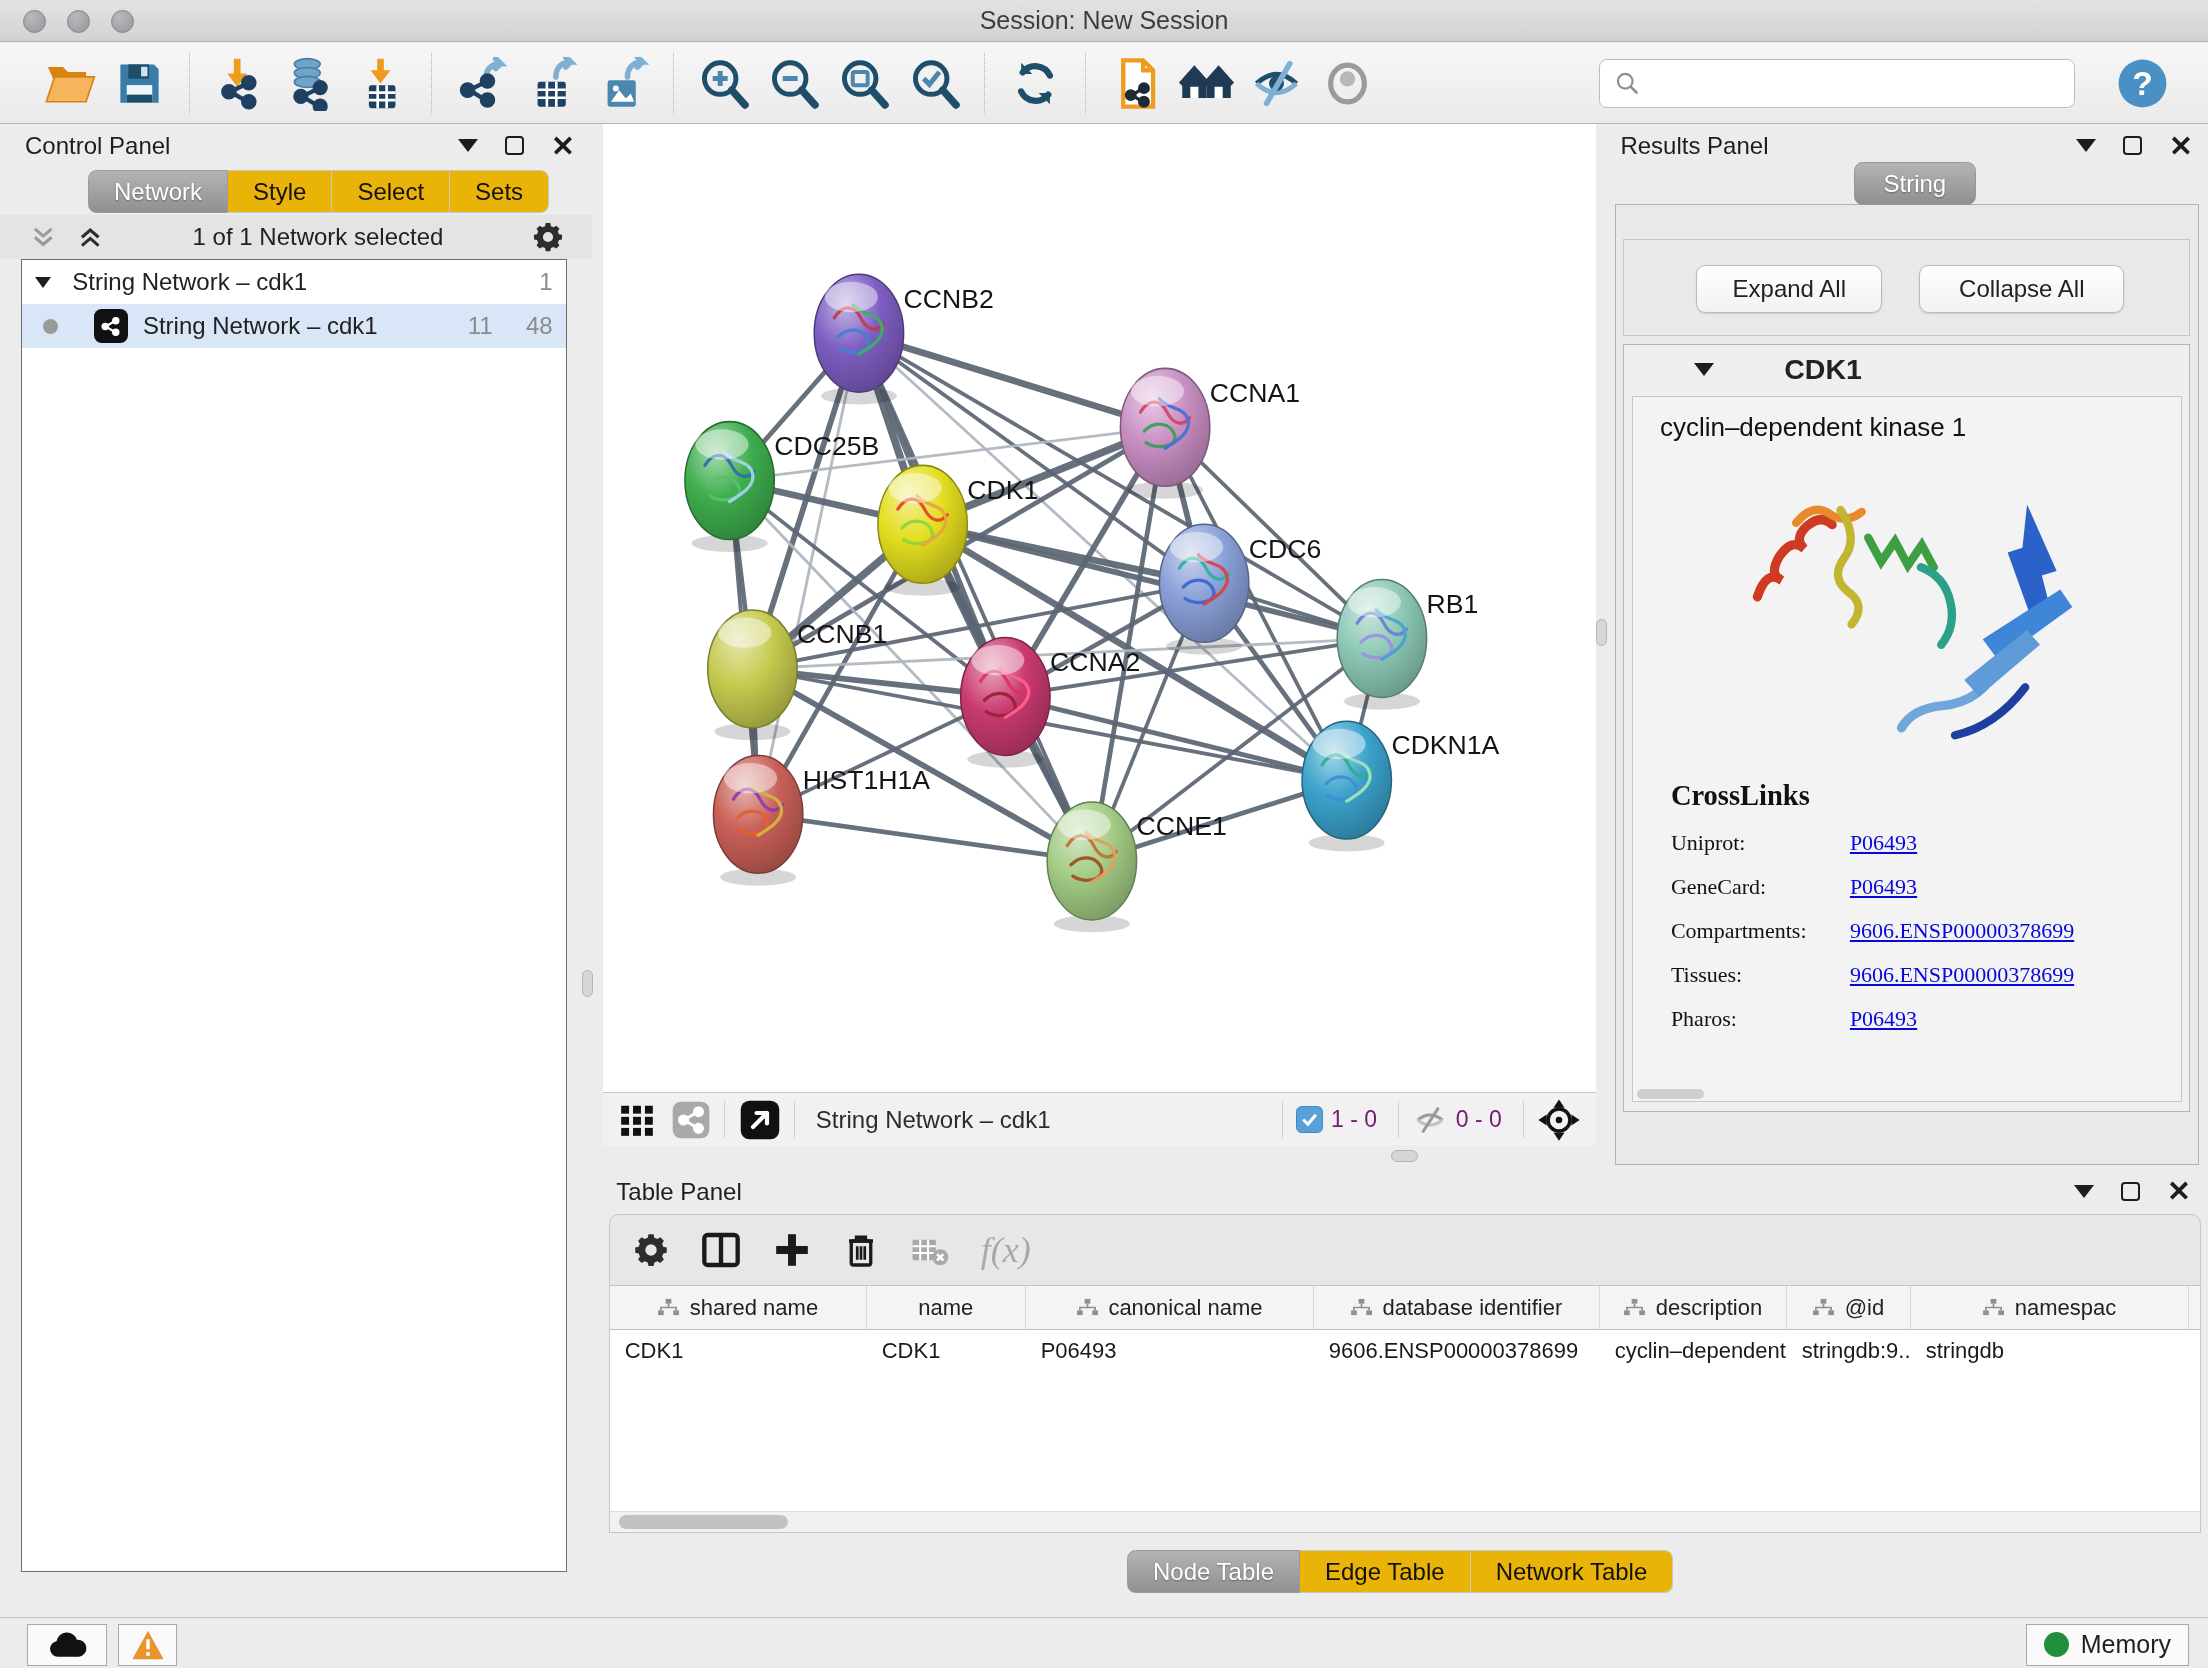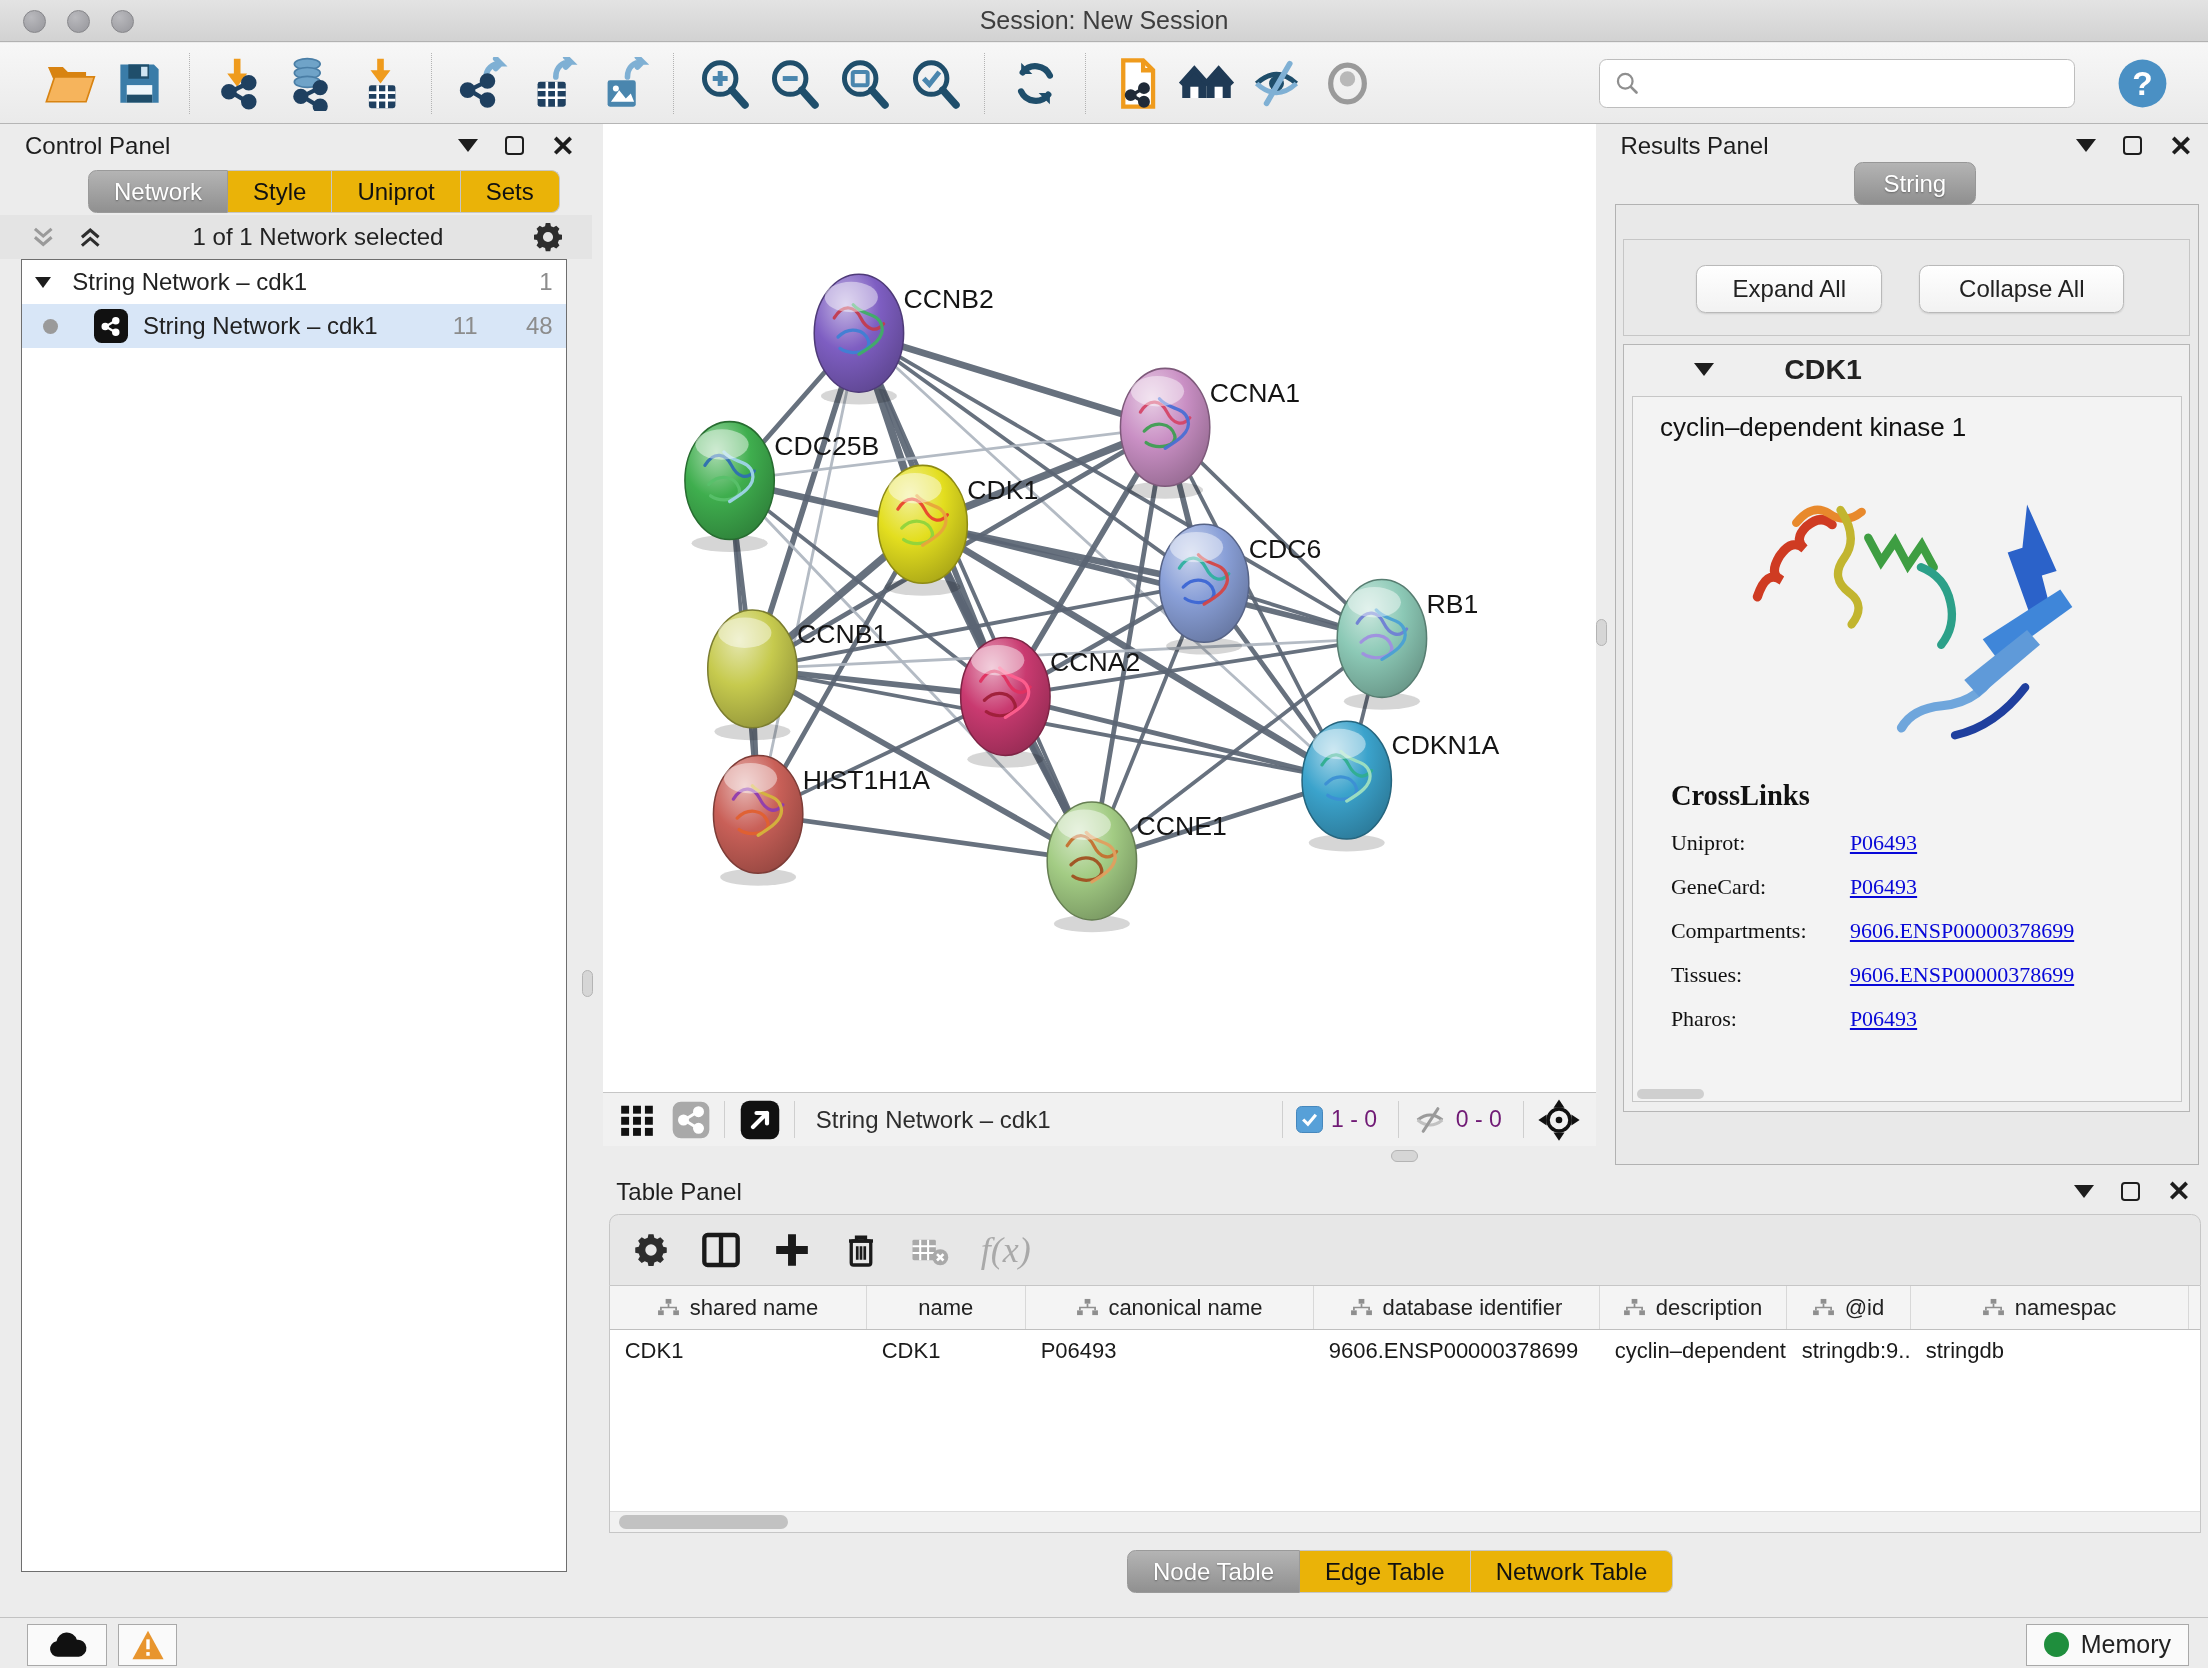--- a/index.html
+++ b/index.html
@@ -44,21 +44,21 @@
     text-shadow:0 1px 1.9px rgba(0,0,0,.35); border-color:#9a9a9a; }
   .tab-single { font-size:24px; padding:6.7px 28.5px; color:#fff; border-radius:8.6px;
     background:linear-gradient(#b4b4b4,#8f8f8f); border:1px solid #979797;
     text-shadow:0 1px 1.9px rgba(0,0,0,.35); }
   
   .ctrl-panel { position:absolute; left:0; top:124px; width:592px; height:1493px; }
   .tree-box { position:absolute; left:21px; top:135px; width:546px; height:1313px;
     background:#fff; border:1.9px solid #6e6e6e; }
   .tree-row { display:flex; align-items:center; height:44px; padding:0 13.3px; font-size:24px; }
   .tree-row.sel { background:#d8e6f7; }
-  .tree-count { color:#8c8c8c; margin-left:26px; }
+  .tree-count { color:#8c8c8c; margin-left:11px; }
   .dot { width:15px; height:15px; border-radius:50%; background:#9a9a9a; }
   .share-badge { width:34px; height:34px; border-radius:7.6px; background:#111;
     display:flex; align-items:center; justify-content:center; }
   
   .canvas { position:absolute; left:603px; top:124px; width:993px; height:968px; background:#fff; }
   .view-toolbar { position:absolute; left:603px; top:1092px; width:993px; height:54px;
     background:#f1f1f1; border-top:1px solid #c6c6c6; display:flex; align-items:center; padding:0 15px; }
   .vt-div { align-self:stretch; margin:7.6px 13.3px; border-left:1px solid #cfcfcf; }
   .vt-text { font-size:24px; color:#2c2c2c; margin-left:7.6px; }
   .count-txt { font-size:23px; color:#701a75; margin:0 7.6px; }
@@ -306,21 +306,21 @@
     <div class="ptitle">Control Panel</div>
     <div class="pctrl">
       <div class="tri-down"></div>
       <div class="sq"></div>
       <div class="xx">✕</div>
     </div>
   </div>
   <div class="seg" style="position:absolute; left:88px; top:46px;">
     <div class="tab sel">Network</div>
     <div class="tab">Style</div>
-    <div class="tab">Uniprot</div>
+    <div class="tab">Select</div>
     <div class="tab">Sets</div>
   </div>
   <div style="position:absolute; left:0; top:91px; width:592px; height:44px; background:#e4e4e4; display:flex; align-items:center; padding:0 28.5px;">
     <svg width="28.5" height="28.5" viewBox="0 0 24 24">
         <path d="M5 5l7 6 7-6M5 12l7 6 7-6" fill="none" stroke="#9a9a9a" stroke-width="2.6"></path>
       </svg>
     <svg width="28.5" height="28.5" viewBox="0 0 24 24" style="margin-left:19px;">
         <path d="M5 19l7-6 7 6M5 12l7-6 7 6" fill="none" stroke="#2d2d2d" stroke-width="2.6"></path>
       </svg>
     <div style="flex:1; text-align:center; font-size:24px;">1 of 1 Network selected</div>

